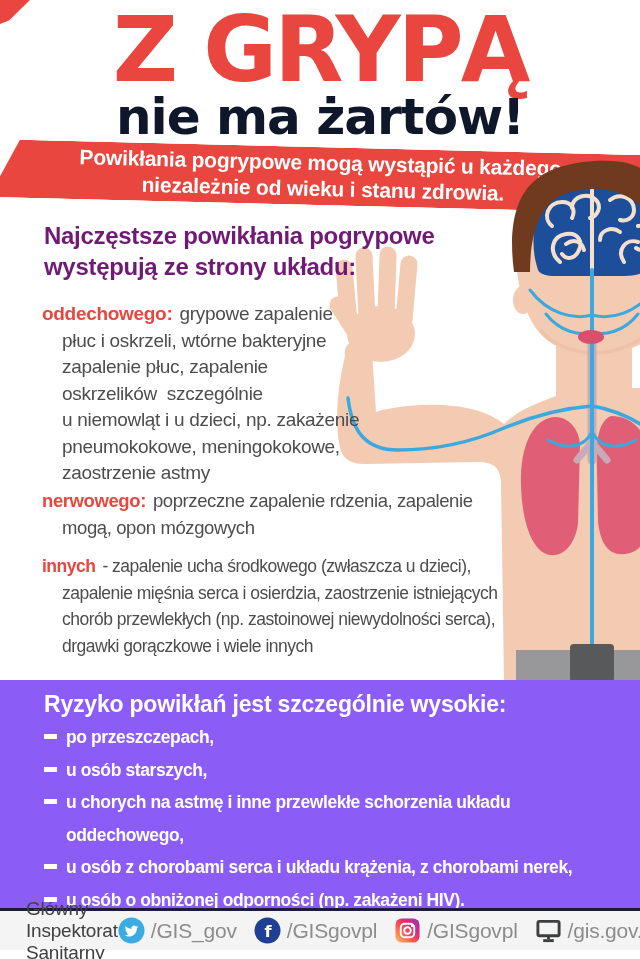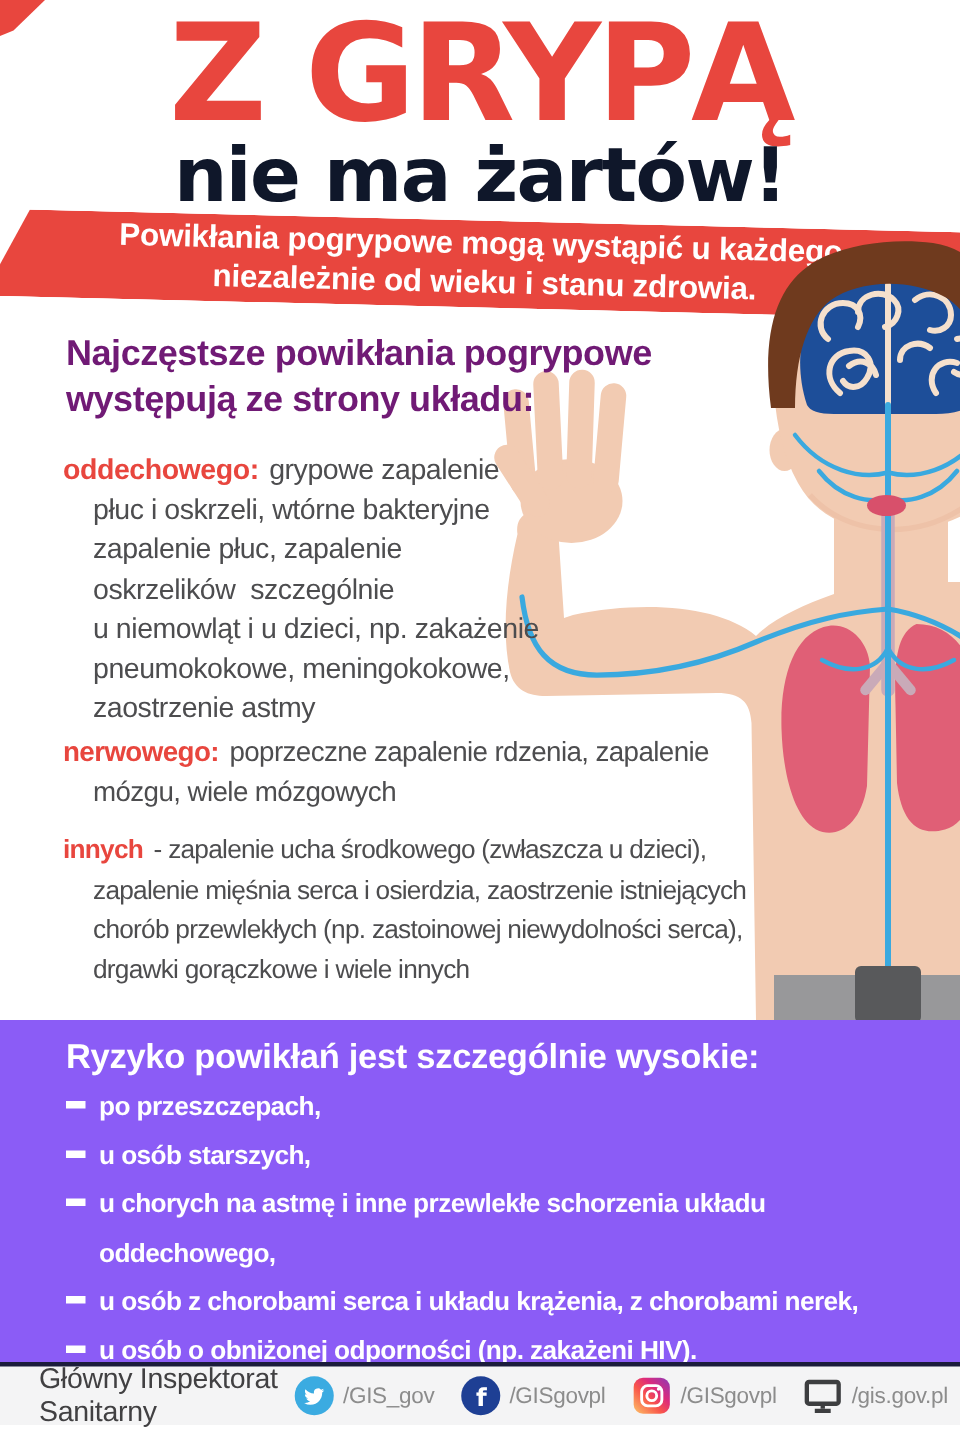--- a/index.html
+++ b/index.html
@@ -54,21 +54,21 @@
   .risk-text{color:#ffffff;font-weight:bold;font-size:17.5px;line-height:31px;
         letter-spacing:-0.4px;white-space:pre;}
 
   
   .footer{top:908px;left:0;width:640px;height:42px;background:#f4f4f5;z-index:5;
           border-top:3px solid #1b1c3c;box-sizing:border-box;display:flex;
           align-items:center;padding:0 8px 0 26px;}
   .footer-org{color:#414042;font-size:19px;letter-spacing:-0.2px;}
   .footer-links{margin-left:auto;display:flex;align-items:center;gap:17px;}
   .flink{display:flex;align-items:center;gap:6px;text-decoration:none;}
-  .flink .handle{color:#8c8c8c;font-size:15px;letter-spacing:-0.2px;}
+  .flink .handle{color:#8c8c8c;font-size:21px;letter-spacing:-0.2px;}
   .icon{display:block;}
 </style>
 </head>
 <body>
 
 <div class="abs corner"></div>
 
 <div class="abs title1">Z GRYPĄ</div>
 <div class="abs title2">nie ma żartów!</div>
 
@@ -152,21 +152,21 @@
   <div class="pline">płuc i oskrzeli, wtórne bakteryjne</div>
   <div class="pline">zapalenie płuc, zapalenie</div>
   <div class="pline">oskrzelików  szczególnie</div>
   <div class="pline">u niemowląt i u dzieci, np. zakażenie</div>
   <div class="pline">pneumokokowe, meningokokowe,</div>
   <div class="pline">zaostrzenie astmy</div>
 </div>
 
 <div class="abs para para-nerv">
   <div class="pline first"><span class="plabel">nerwowego:</span><span>poprzeczne zapalenie rdzenia, zapalenie</span></div>
-  <div class="pline">mózgu, wiele mózgowych</div>
+  <div class="pline">mogą, opon mózgowych</div>
 </div>
 
 <div class="abs para para-inny">
   <div class="pline first"><span class="plabel">innych</span><span>- zapalenie ucha środkowego (zwłaszcza u dzieci),</span></div>
   <div class="pline">zapalenie mięśnia serca i osierdzia, zaostrzenie istniejących</div>
   <div class="pline">chorób przewlekłych (np. zastoinowej niewydolności serca),</div>
   <div class="pline">drgawki gorączkowe i wiele innych</div>
 </div>
 
 <div class="abs risk">

